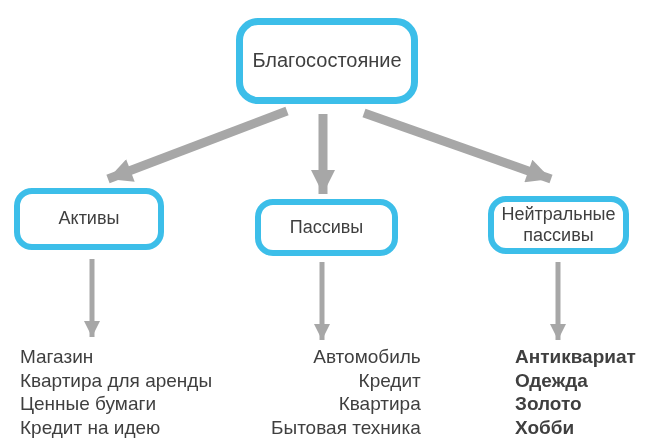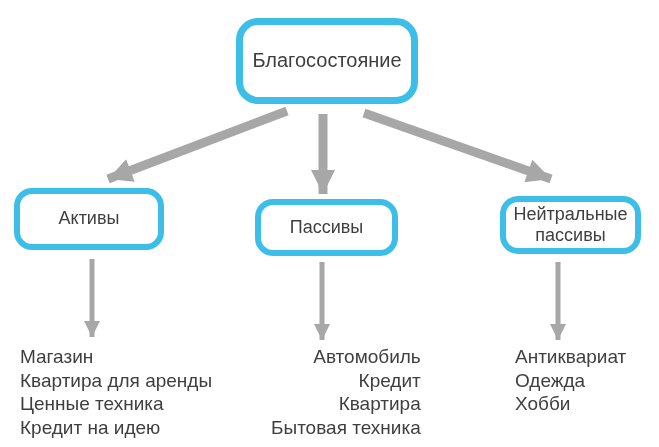--- a/index.html
+++ b/index.html
@@ -58,34 +58,33 @@
     top: 199px;
     width: 143px;
     height: 57px;
   }
   .node.neutral {
     left: 488px;
     top: 196px;
     width: 141px;
     height: 58px;
     padding: 0 4px;
-    margin-left: 12px;
   }
   .list {
     position: absolute;
     z-index: 2;
     top: 345px;
     color: var(--text, #3F3F3F);
     font-size: 19px;
     line-height: 23.5px;
     white-space: nowrap;
   }
   .list.assets-list { left: 20px; }
   .list.liabilities-list { left: 271px; text-align: right; }
-  .list.neutral-list { left: 515px; }
+  .list.neutral-list { left: 515px; font-weight: bold; }
 </style>
 </head>
 <body>
 
 <div class="canvas">
 
   <svg class="arrows" viewBox="0 0 659 447" xmlns="http://www.w3.org/2000/svg">
     <defs>
       <marker id="bigHead" viewBox="0 0 10 10" refX="10" refY="5" markerUnits="userSpaceOnUse" markerWidth="30" markerHeight="24" orient="auto">
         <polygon points="0,0 10,5 0,10" fill="#A7A7A7" class="arrow-fill"></polygon>
@@ -114,30 +113,31 @@
     <span>Пассивы</span>
   </div>
 
   <div class="node neutral">
     <span>Нейтральные пассивы</span>
   </div>
 
   <div class="list assets-list">
     <div class="li">Магазин</div>
     <div class="li">Квартира для аренды</div>
-    <div class="li">Ценные техника</div>
+    <div class="li">Ценные бумаги</div>
     <div class="li">Кредит на идею</div>
   </div>
 
   <div class="list liabilities-list">
     <div class="li">Автомобиль</div>
     <div class="li">Кредит</div>
     <div class="li">Квартира</div>
     <div class="li">Бытовая техника</div>
   </div>
 
   <div class="list neutral-list">
     <div class="li">Антиквариат</div>
     <div class="li">Одежда</div>
+    <div class="li">Золото</div>
     <div class="li">Хобби</div>
   </div>
 
 </div>
 
 </body></html>

